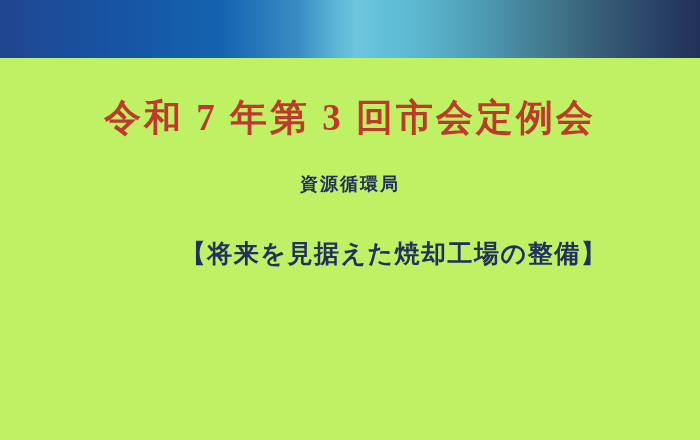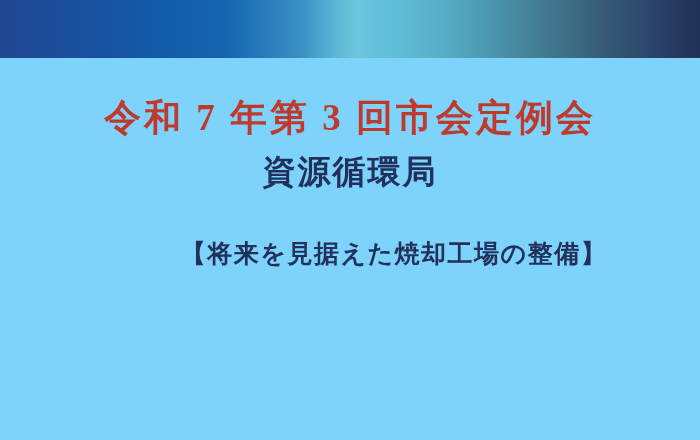--- a/index.html
+++ b/index.html
@@ -12,21 +12,21 @@
     height: 440px;
     background: #ffffff;
     font-family: "Liberation Serif", "DejaVu Serif", serif;
     overflow: hidden;
   }
 
   .slide {
     position: relative;
     width: 700px;
     height: 440px;
-    background: #7dd3fc;
+    background: #bef264;
     box-sizing: border-box;
     overflow: hidden;
   }
 
   
   .header-band {
     position: absolute;
     top: 0;
     left: 0;
     width: 700px;
@@ -74,22 +74,22 @@
 
   .title-main {
     top: 38px;
     font-size: 37px;
     line-height: 44px;
     letter-spacing: 3px;
     color: #bf3a2d;
   }
 
   .title-dept {
-    top: 98px;
-    font-size: 33px;
+    top: 110px;
+    font-size: 18px;
     line-height: 32px;
     letter-spacing: 2px;
     color: #22305c;
   }
 
   .title-theme {
     top: 181px;
     font-size: 25px;
     line-height: 30px;
     letter-spacing: 1.5px;

